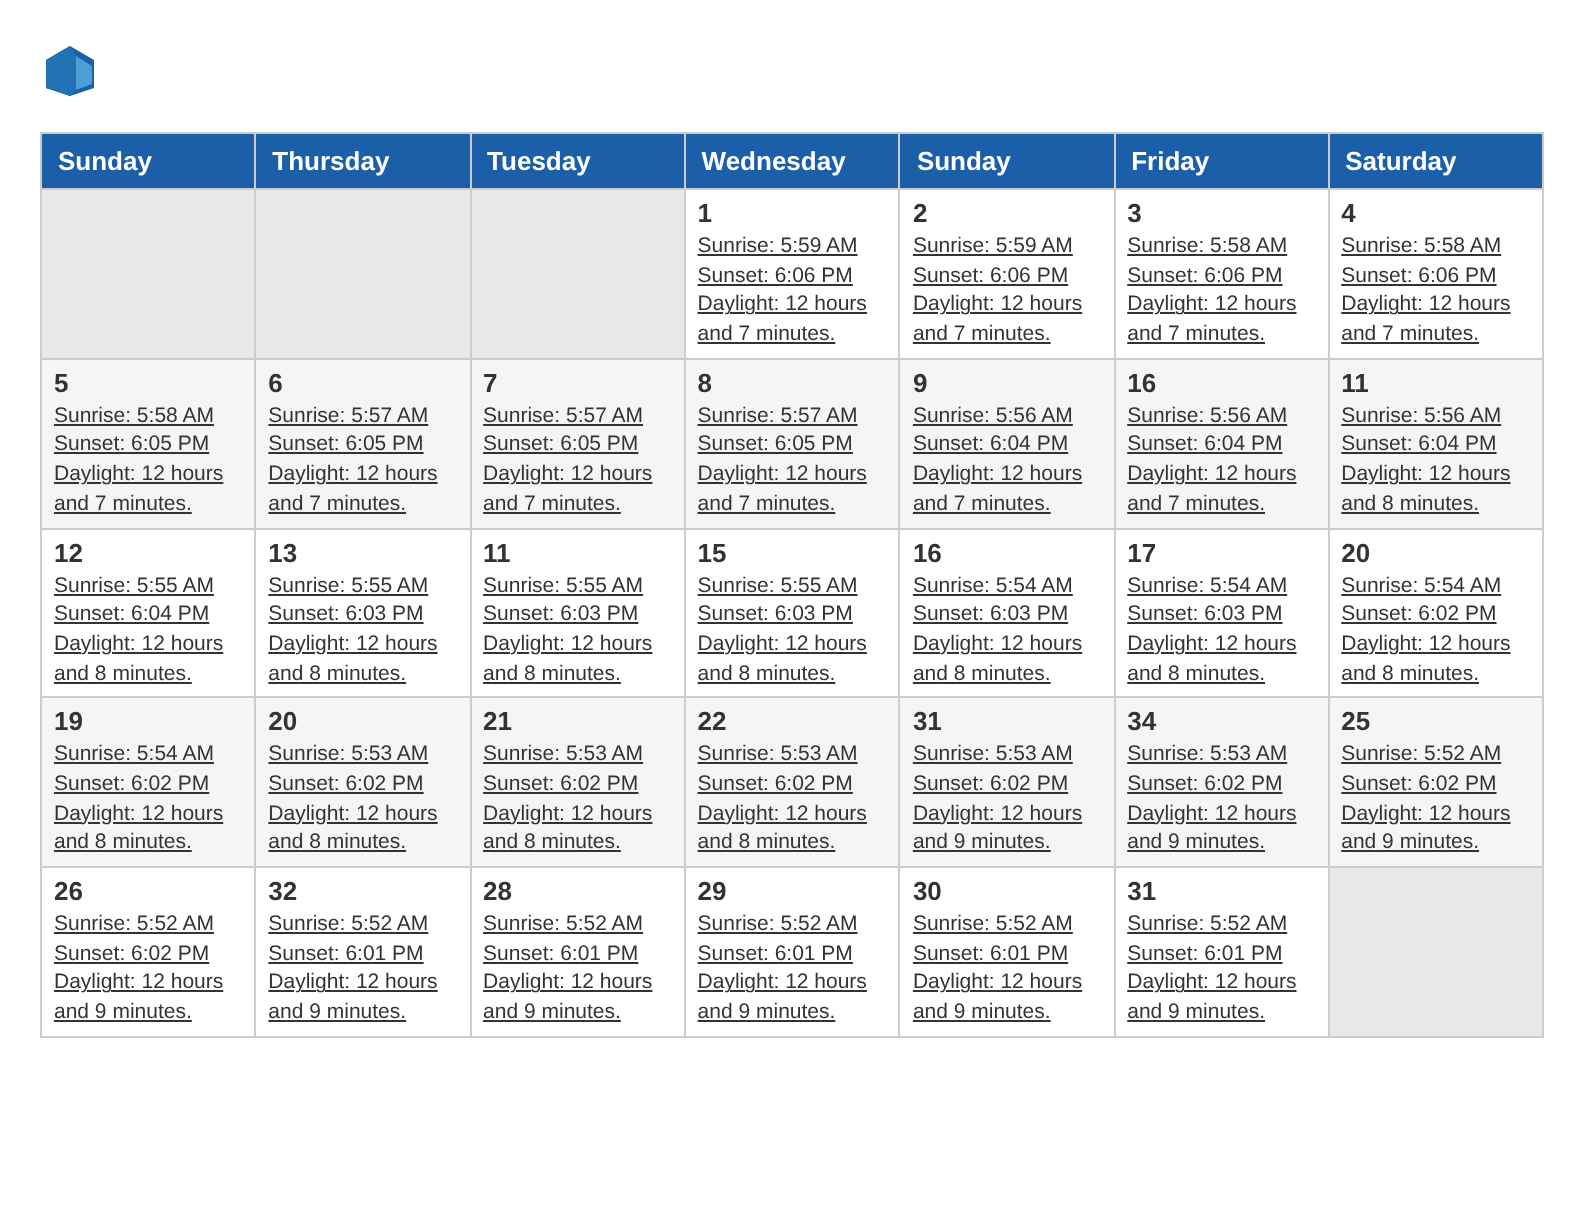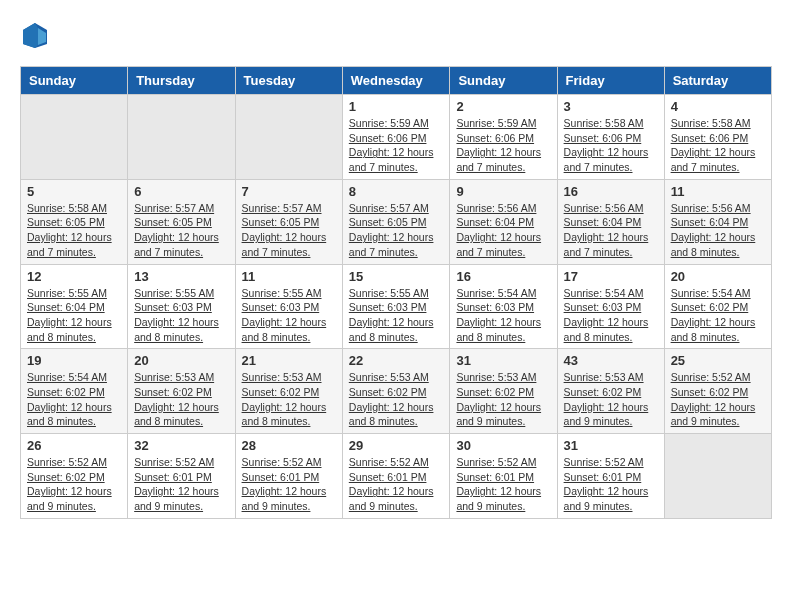--- a/index.html
+++ b/index.html
@@ -270,21 +270,21 @@
 Sunset: 6:02 PM
 Daylight: 12 hours and 8 minutes.</div>
         </td>
         <td>
           <div class="day-num">31</div>
           <div class="day-info" style="white-space: pre-line;">Sunrise: 5:53 AM
 Sunset: 6:02 PM
 Daylight: 12 hours and 9 minutes.</div>
         </td>
         <td>
-          <div class="day-num">43</div>
+          <div class="day-num">34</div>
           <div class="day-info" style="white-space: pre-line;">Sunrise: 5:53 AM
 Sunset: 6:02 PM
 Daylight: 12 hours and 9 minutes.</div>
         </td>
         <td>
           <div class="day-num">25</div>
           <div class="day-info" style="white-space: pre-line;">Sunrise: 5:52 AM
 Sunset: 6:02 PM
 Daylight: 12 hours and 9 minutes.</div>
         </td>

